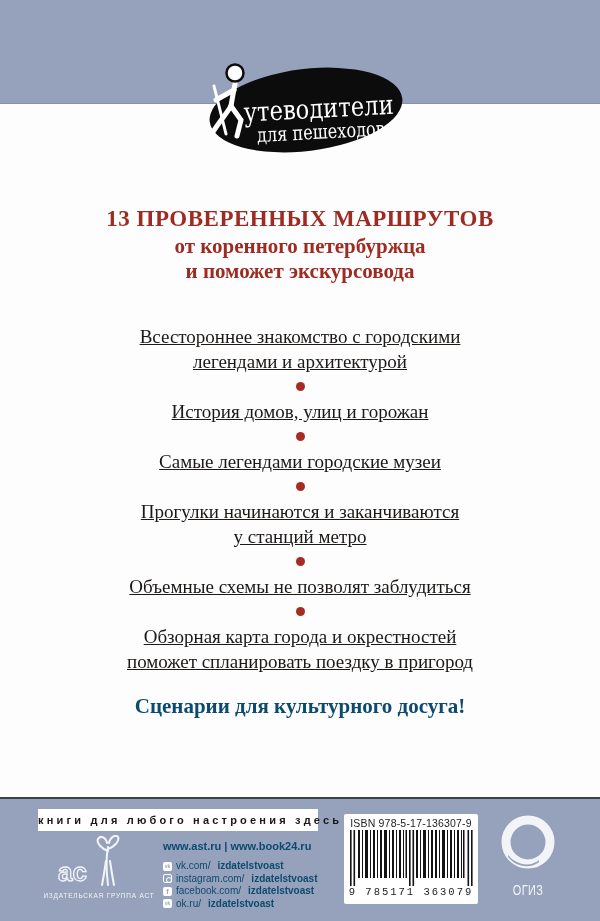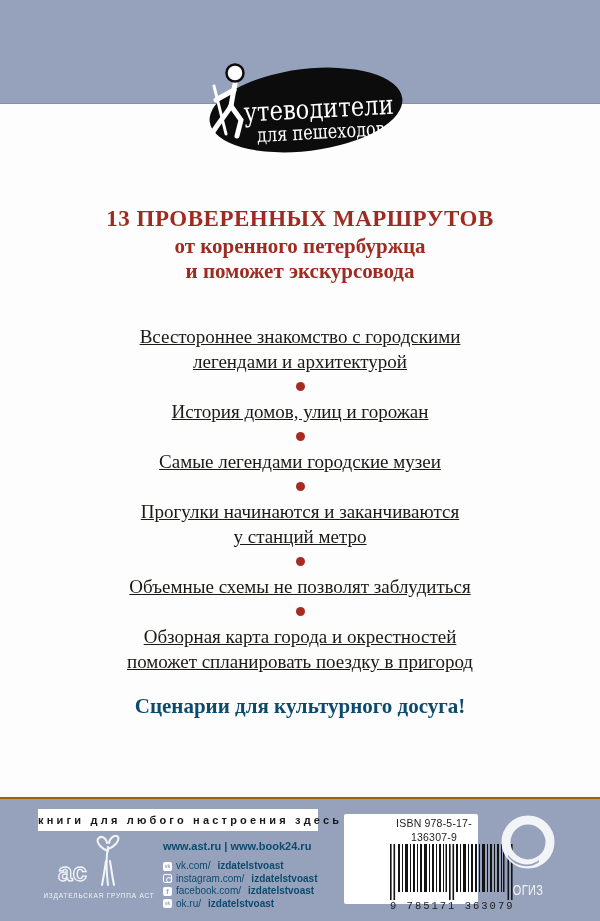--- a/index.html
+++ b/index.html
@@ -14,21 +14,21 @@
 
   
   .top-band {
     position: absolute; left: 0; top: 0; width: 600px; height: 104px;
     background: #96a2bc;
     border-bottom: 1px solid #8591ab;
   }
   .bottom-band {
     position: absolute; left: 0; top: 797px; width: 600px; height: 124px;
     background: #96a2bc;
-    border-top: 2px solid #a16207;
+    border-top: 2px solid #404040;
   }
 
   
   .series-logo { position: absolute; left: 194px; top: 56px; width: 212px; height: 104px; }
 
   
   .content {
     position: absolute; left: 0; top: 205px; width: 600px;
     text-align: center; color: #1c1917;
   }
@@ -85,21 +85,21 @@
   .icon-fb { background: #fff; }
   .icon-fb::after { content: "f"; position: absolute; left: 0; top: 0; width: 9px; height: 9px;
     font-size: 7px; font-weight: bold; color: #96a2bc; text-align: center; line-height: 9px; }
   .icon-ok { background: #fff; }
   .icon-ok::after { content: "ok"; position: absolute; left: 0; top: 0; width: 9px; height: 9px;
     font-size: 4.5px; font-weight: bold; color: #96a2bc; text-align: center; line-height: 9px; }
 
   .isbn-box {
     position: absolute; left: 344px; top: 15px; width: 134px; height: 90px;
     background: #ffffff; border-radius: 2px; text-align: center;
-    font-family: "Liberation Sans", sans-serif; color: #1c1c1c; padding-left: 46px;
+    font-family: "Liberation Sans", sans-serif; color: #1c1c1c;
   }
   .isbn-text { font-size: 10.5px; line-height: 14px; padding-top: 2px; letter-spacing: .2px; }
   .barcode { display: block; margin: 0 auto; }
   .barcode-digits {
     font-family: "Liberation Mono", monospace;
     font-size: 10.5px; letter-spacing: 2px; margin-top: -2px; white-space: nowrap;
   }
 
   .ogiz { position: absolute; left: 496px; top: 15px; width: 64px; text-align: center; }
   .ogiz-text {

